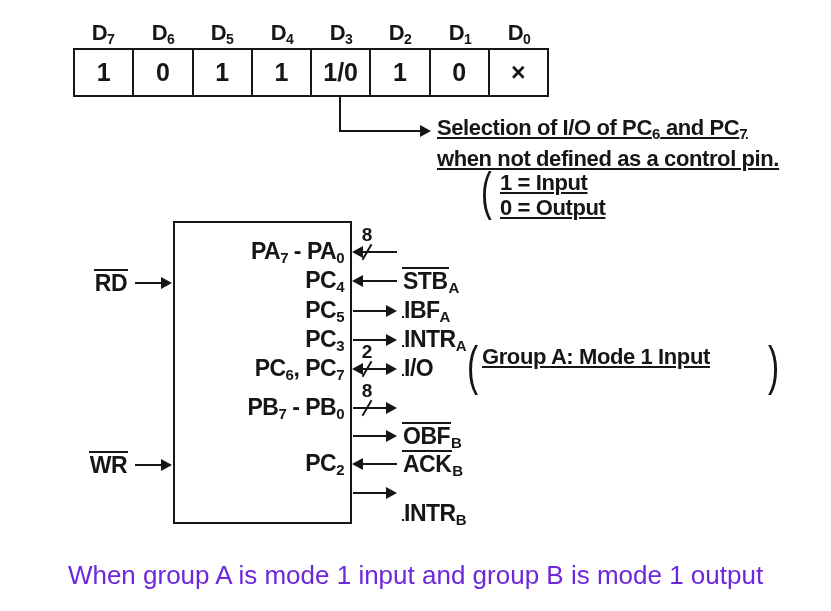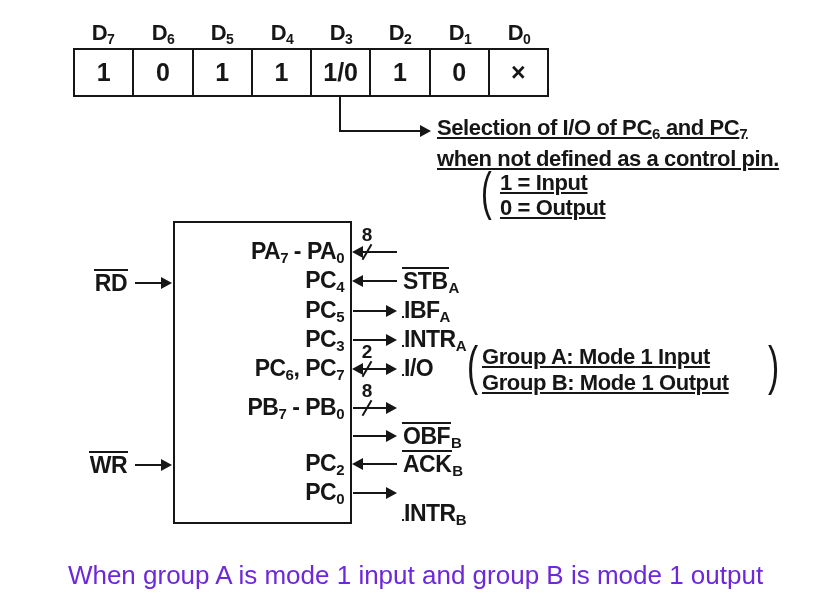--- a/index.html
+++ b/index.html
@@ -137,27 +137,25 @@
 
   <div class="hline" style="left:353px;top:435px;width:34px"></div>
   <div class="ah-r" style="left:386px;top:430px"></div>
   <div class="extlbl" style="top:422px"><span class="ov">OBF</span><span></span><sub>B</sub></div>
 
   <div class="pinlbl" style="top:450px"><span>PC</span><sub>2</sub></div>
   <div class="ah-l" style="left:352px;top:458px"></div>
   <div class="hline" style="left:360px;top:463px;width:37px"></div>
   <div class="extlbl" style="top:450px"><span class="ov">ACK</span><span></span><sub>B</sub></div>
 
-  <div class="pinlbl" style="top:479px"><span>PC</span><sub>0</sub></div>
   <div class="hline" style="left:353px;top:492px;width:34px"></div>
   <div class="ah-r" style="left:386px;top:487px"></div>
   <div class="extlbl" style="top:500px"><span class="ov"></span><span>INTR</span><sub>B</sub></div>
 
   <div class="paren" style="left:467px;top:342px">(</div>
   <div class="txt" style="left:482px;top:344px;line-height:26px">
     <div>Group A: Mode 1 Input</div>
-    <div>Group B: Mode 1 Output</div>
   </div>
   <div class="paren" style="left:768px;top:342px">)</div>
 
   <div class="caption" style="color: #6d28d9;">When group A is mode 1 input and group B is mode 1 output</div>
 
 </div>
 
 </body></html>

